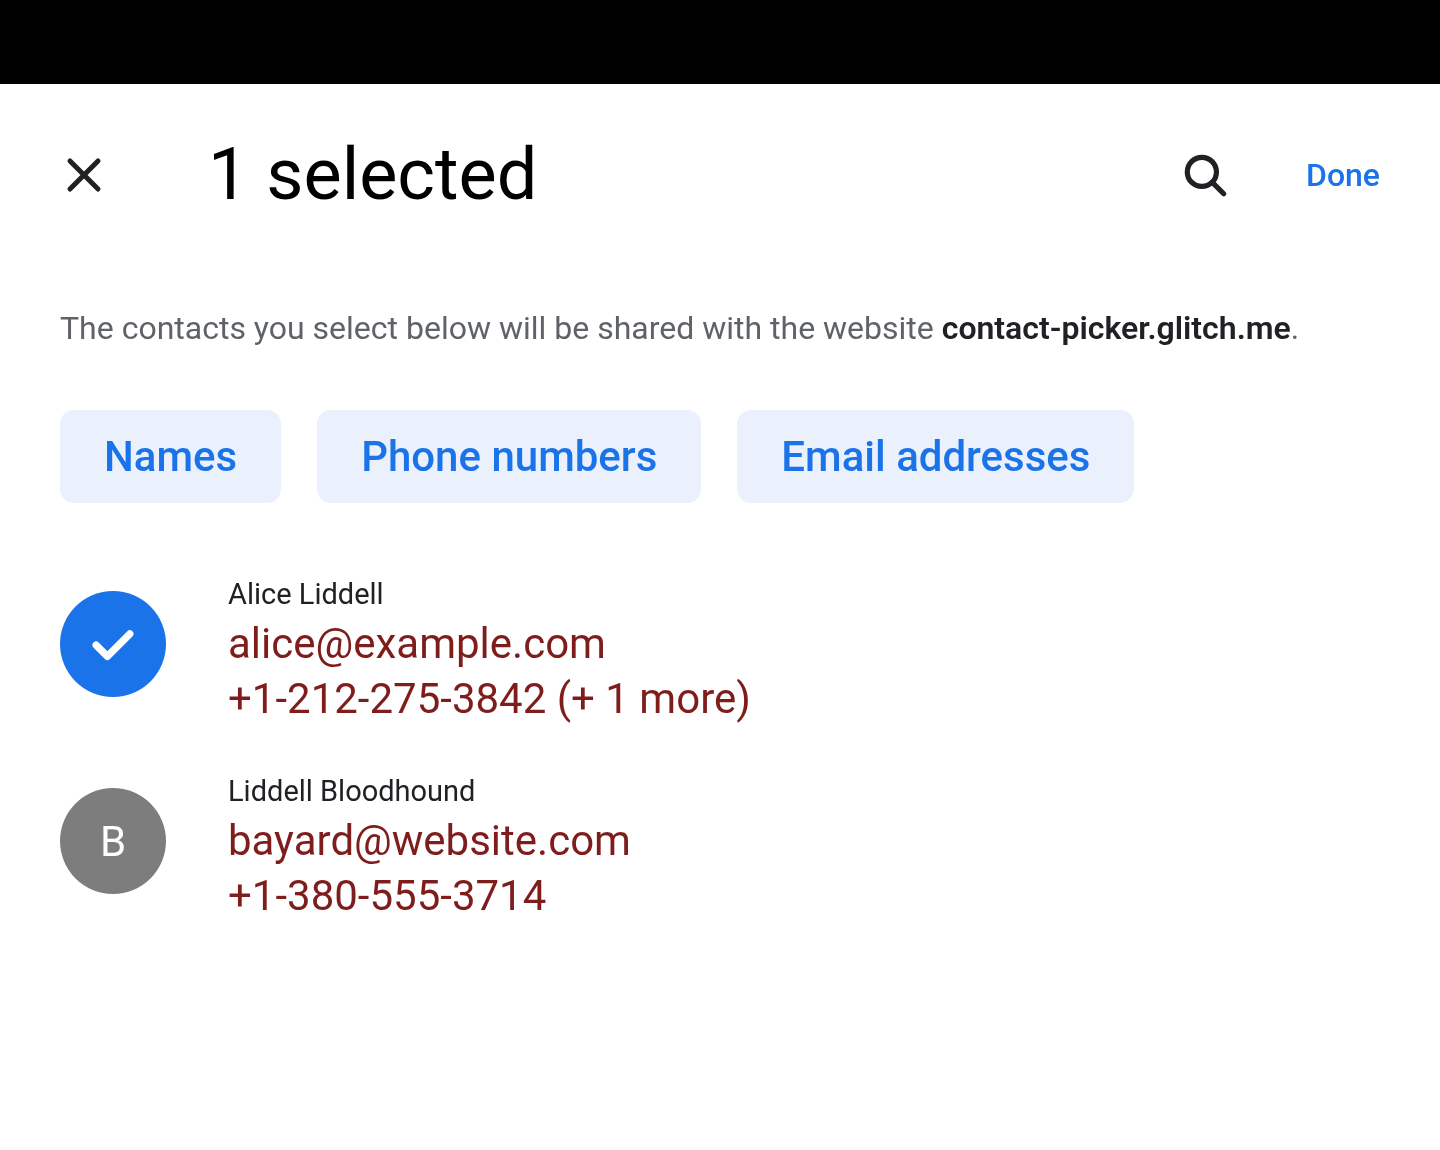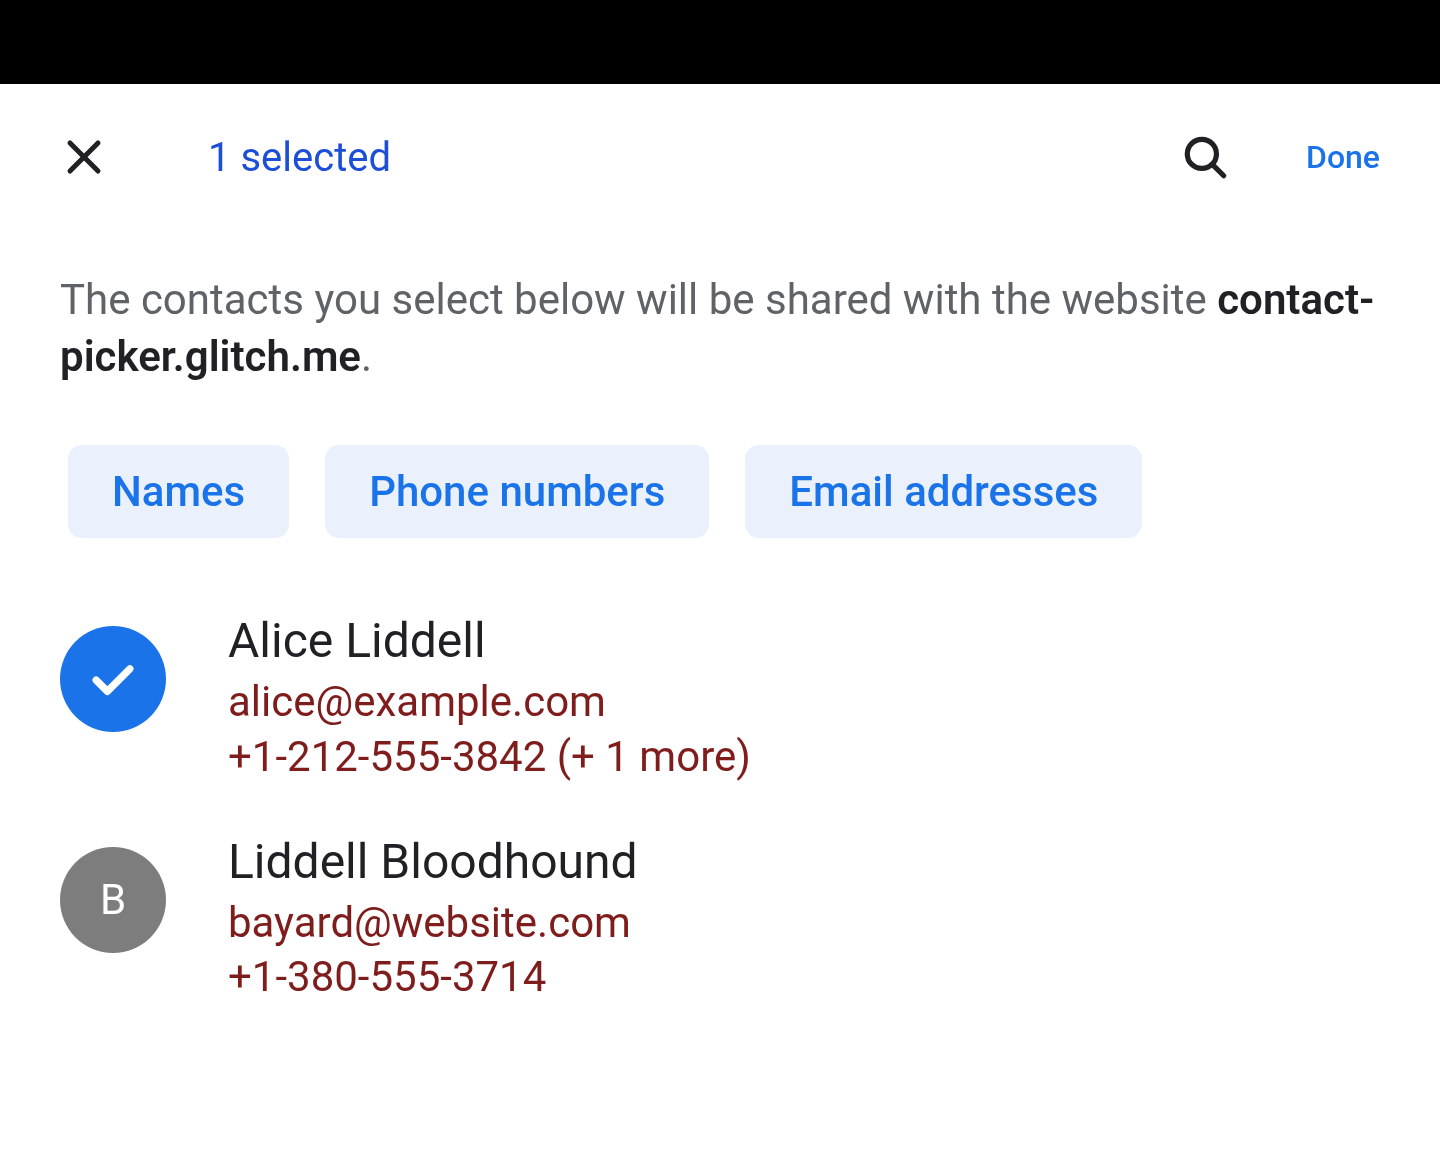--- a/index.html
+++ b/index.html
@@ -26,53 +26,52 @@
       padding: 48px 0 30px 0;
     }
     .close-btn {
       display: flex;
       align-items: center;
       justify-content: center;
       cursor: pointer;
       margin-right: 100px;
     }
     .title {
-      font-size: 40px;
-      color: #1d4ed8;
+      font-size: 72px;
+      color: #000000;
       font-weight: 400;
       flex: 1;
     }
     .search-btn {
       display: flex;
       align-items: center;
       justify-content: center;
       cursor: pointer;
       margin-right: 76px;
     }
     .done-btn {
       font-size: 32px;
       color: #1a73e8;
       font-weight: 500;
       cursor: pointer;
     }
     .description {
-      font-size: 42px;
+      font-size: 32px;
       line-height: 1.35;
       color: #5f6368;
       padding: 60px 0 30px 0;
     }
     .description .bold {
       font-weight: 600;
       color: #202124;
     }
     .chips {
       display: flex;
       gap: 36px;
       padding: 30px 0 30px 0;
-      margin-left: 8px;
     }
     .chip {
       background: #eaf1fd;
       color: #1a73e8;
       font-size: 42px;
       font-weight: 500;
       padding: 22px 44px;
       border-radius: 14px;
       cursor: pointer;
     }
@@ -104,21 +103,21 @@
     }
     .avatar-letter {
       color: #fff;
       font-size: 42px;
       font-weight: 400;
     }
     .contact-info {
       flex: 1;
     }
     .contact-name {
-      font-size: 48px;
+      font-size: 29px;
       color: #202124;
       font-weight: 400;
       margin-bottom: 6px;
     }
     .contact-detail {
       font-size: 42px;
       color: #7f1d1d;
       line-height: 1.3;
     }
   </style>
@@ -160,21 +159,21 @@
 
     <div class="contact-row">
       <div class="avatar selected">
         <svg width="54" height="54" viewBox="0 0 24 24" fill="none" stroke="#ffffff" stroke-width="3.2" stroke-linecap="round" stroke-linejoin="round">
           <polyline points="4.5 12.5 9.5 17.5 19.5 7.5"></polyline>
         </svg>
       </div>
       <div class="contact-info">
         <div class="contact-name">Alice Liddell</div>
         <div class="contact-detail">alice@example.com</div>
-        <div class="contact-detail">+1-212-555-3842 (+ 1 more)</div>
+        <div class="contact-detail">+1-212-275-3842 (+ 1 more)</div>
       </div>
     </div>
 
     <div class="contact-row">
       <div class="avatar unselected">
         <span class="avatar-letter">B</span>
       </div>
       <div class="contact-info">
         <div class="contact-name">Liddell Bloodhound</div>
         <div class="contact-detail">bayard@website.com</div>

